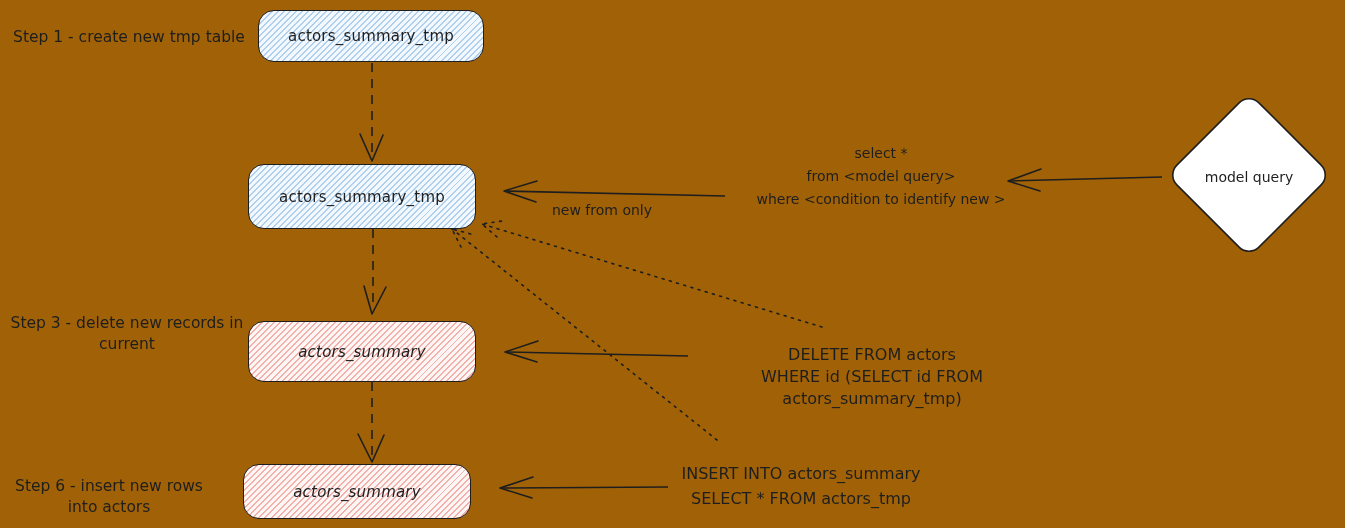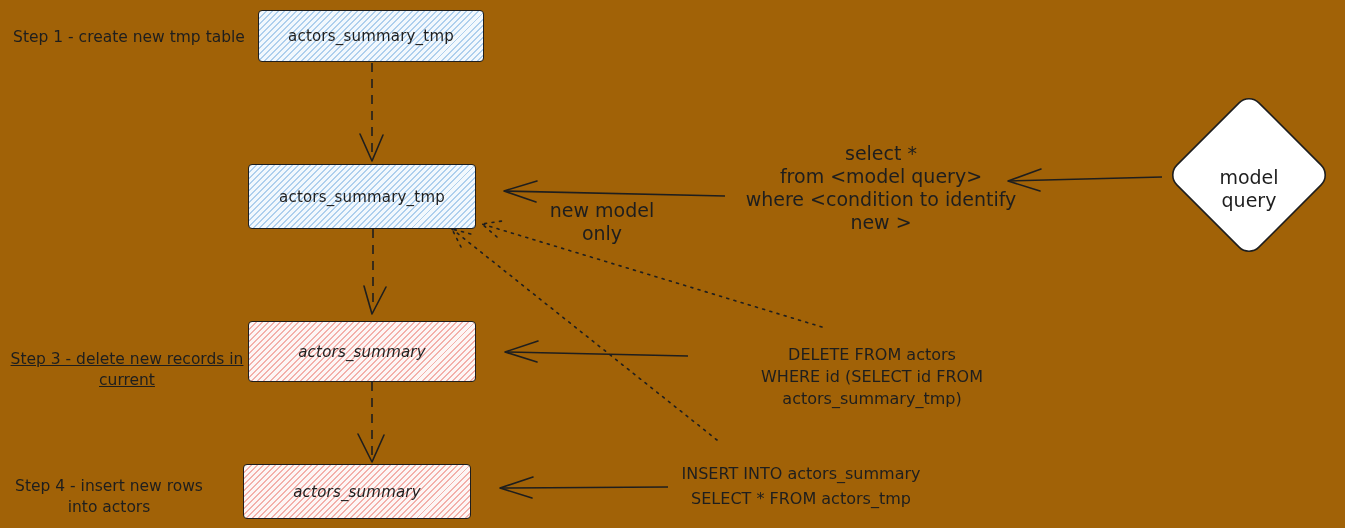--- a/index.html
+++ b/index.html
@@ -21,39 +21,39 @@
   .label {
     position: absolute;
     white-space: pre-line;
     text-align: center;
     font-size: 15.5px;
     line-height: 21px;
   }
   .node {
     position: absolute;
     border: 1.6px solid #1e1e1e;
-    border-radius: 4px;
+    border-radius: 16px;
     display: flex;
     align-items: center;
     justify-content: center;
     font-size: 15px;
     letter-spacing: 0.2px;
   }
   .node.blue {
     background: repeating-linear-gradient(135deg, #aecfed 0 1.4px, #f2f8fd 1.4px 4.3px);
   }
   .node.red {
     background: repeating-linear-gradient(135deg, #f3b0aa 0 1.4px, #fdf6f5 1.4px 4.3px);
     font-style: italic;
   }
   .annotation {
     position: absolute;
     white-space: pre-line;
     text-align: center;
-    font-size: 19px;
+    font-size: 14px;
     line-height: 23px;
   }
   .annotation.sql { font-size: 16px; margin-top: 14px; }
 </style>
 </head>
 <body>
 
 <div class="canvas">
 
   <svg class="overlay" viewBox="0 0 1345 528" xmlns="http://www.w3.org/2000/svg">
@@ -96,33 +96,33 @@
       <path class="dotted" d="M717 440 L452 229"></path>
       <path class="dotted" d="M461 247 L452 229 L471 234"></path>
     </g>
 
     <g>
       <rect x="1191" y="117" width="116" height="116" rx="14" ry="14" transform="rotate(45 1249 175)" fill="#ffffff" stroke="#1e1e1e" stroke-width="1.6"></rect>
     </g>
   </svg>
 
   <div class="label" style="left:8px; top:27px; width:242px;">Step 1 - create new tmp table</div>
-  <div class="label" style="left:8px; top:349px; width:238px;text-decoration:underline;">Step 3 - delete new records in
+  <div class="label" style="left:8px; top:313px; width:238px;">Step 3 - delete new records in
 current</div>
-  <div class="label" style="left:8px; top:476px; width:202px;">Step 4 - insert new rows
+  <div class="label" style="left:8px; top:476px; width:202px;">Step 6 - insert new rows
 into actors</div>
 
   <div class="node blue" style="left:258px; top:10px; width:224px; height:50px;">actors_summary_tmp</div>
   <div class="node blue" style="left:248px; top:164px; width:226px; height:63px;">actors_summary_tmp</div>
   <div class="node red" style="left:248px; top:321px; width:226px; height:59px;">actors_summary</div>
   <div class="node red" style="left:243px; top:464px; width:226px; height:53px;">actors_summary</div>
 
   <div class="annotation" style="left:723px; top:142px; width:316px;">select *
 from &lt;model query&gt;
 where &lt;condition to identify new &gt;</div>
-  <div class="annotation" style="left:546px; top:199px; width:112px;">new model only</div>
+  <div class="annotation" style="left:546px; top:199px; width:112px;">new from only</div>
   <div class="annotation sql" style="left:672px; top:330px; width:400px; line-height:22px;">DELETE FROM actors
 WHERE id (SELECT id FROM actors_summary_tmp)</div>
   <div class="annotation sql" style="left:670px; top:447px; width:262px; line-height:25px;">INSERT INTO actors_summary
 SELECT * FROM actors_tmp</div>
   <div class="annotation" style="left:1189px; top:166px; width:120px;text-align:center;">model query</div>
 
 </div>
 
 </body></html>

